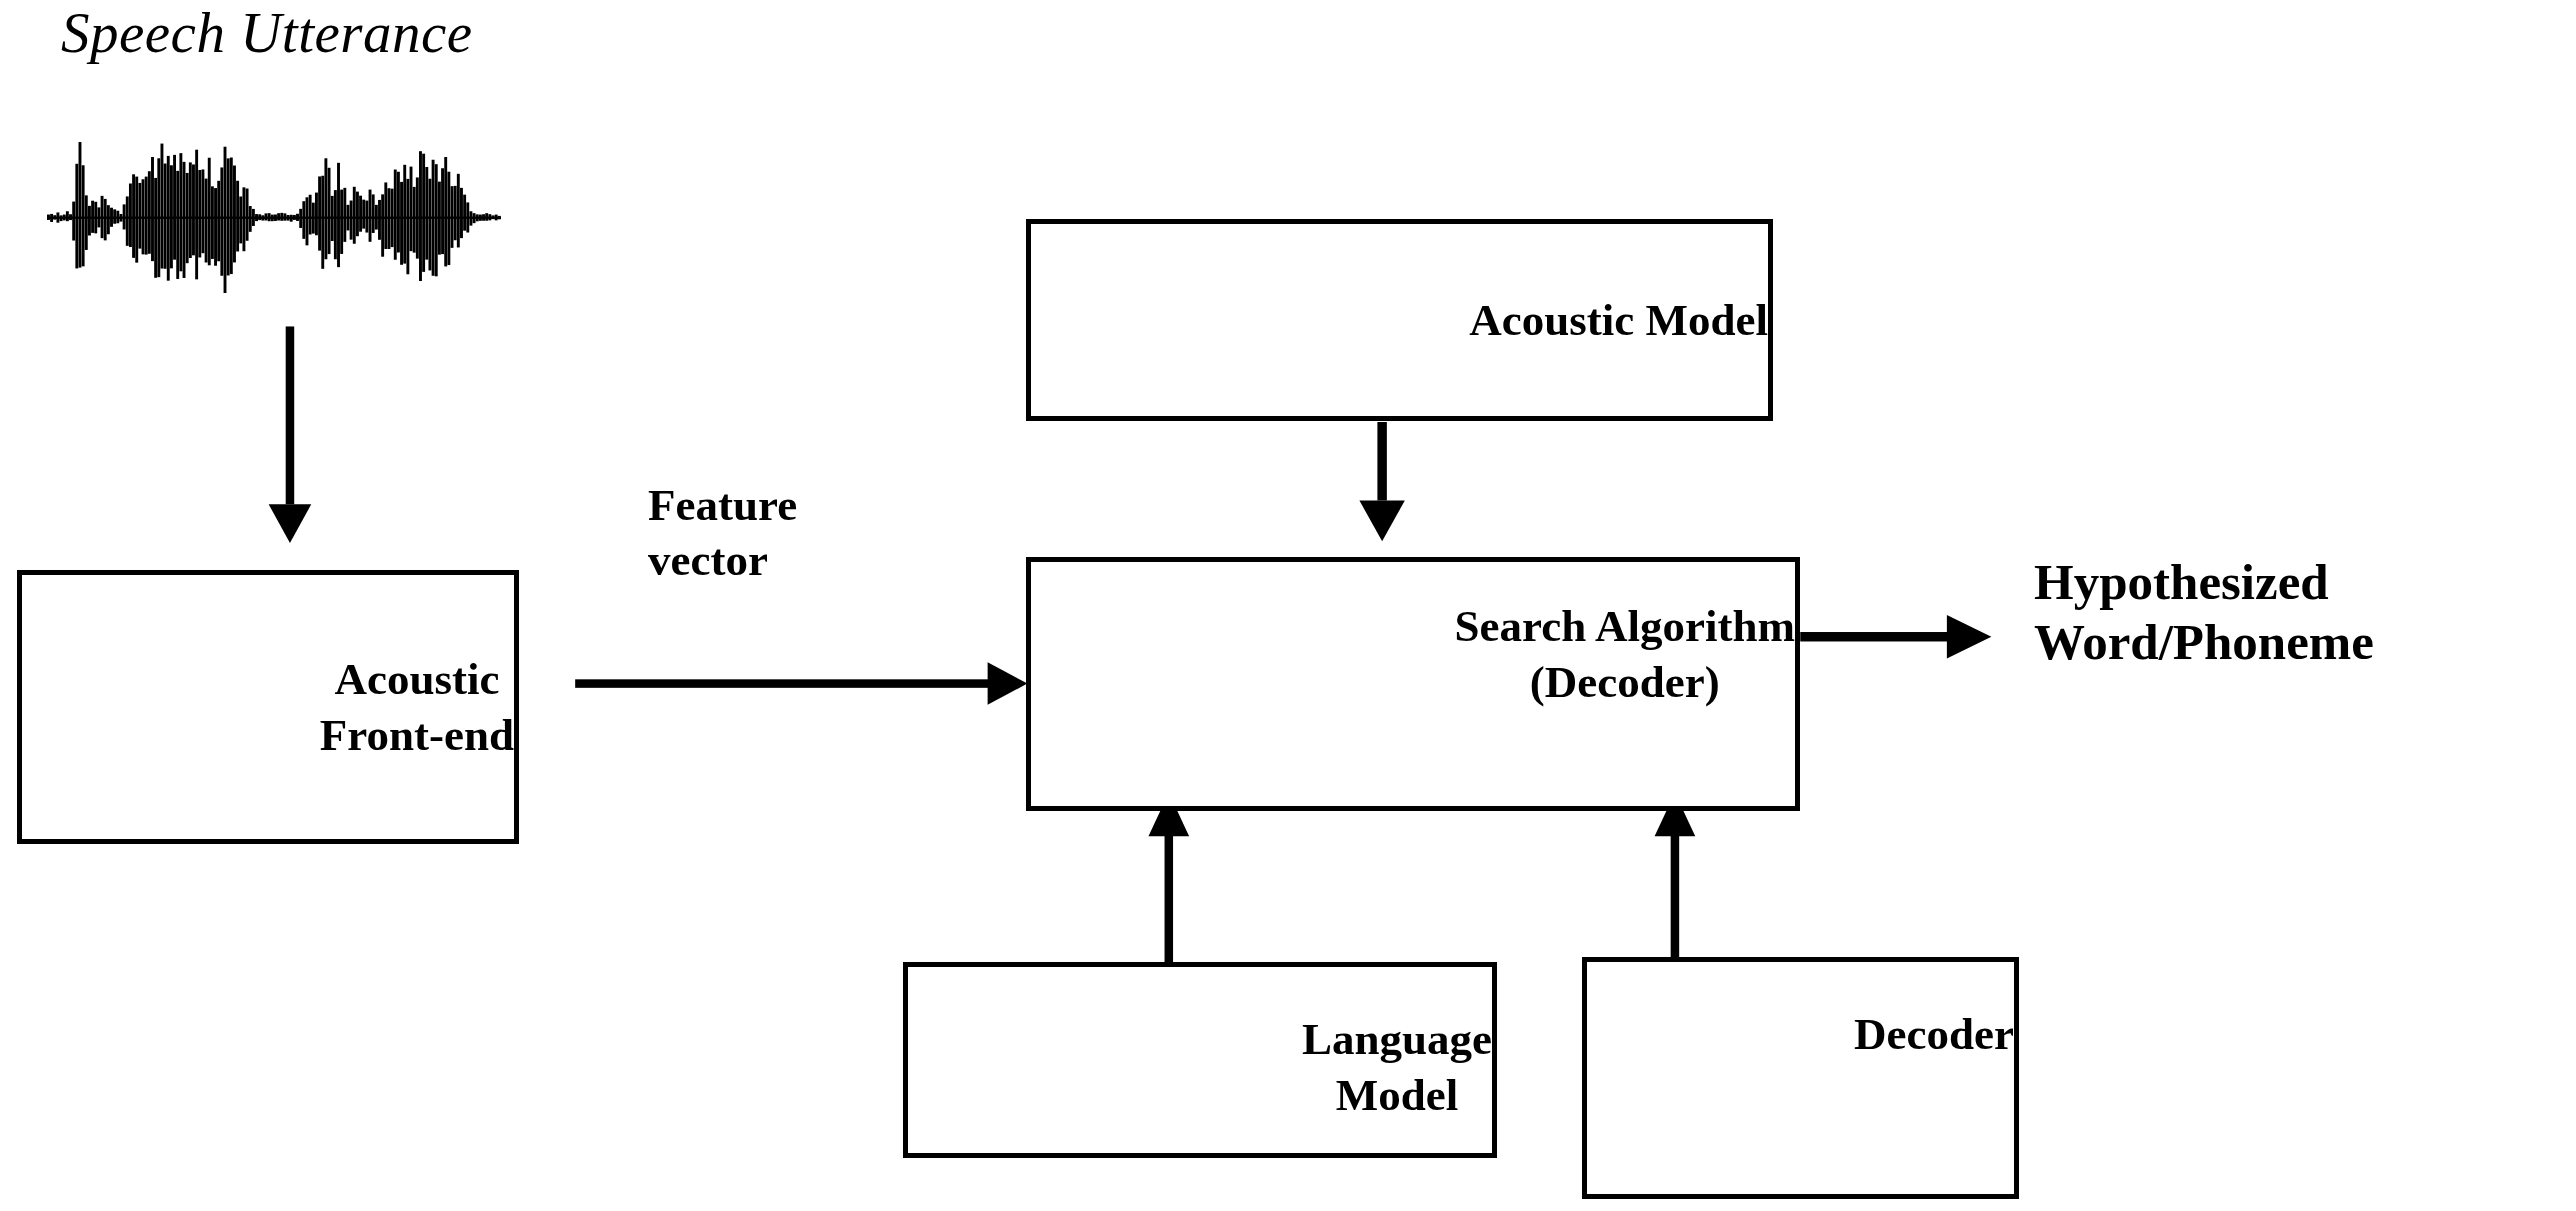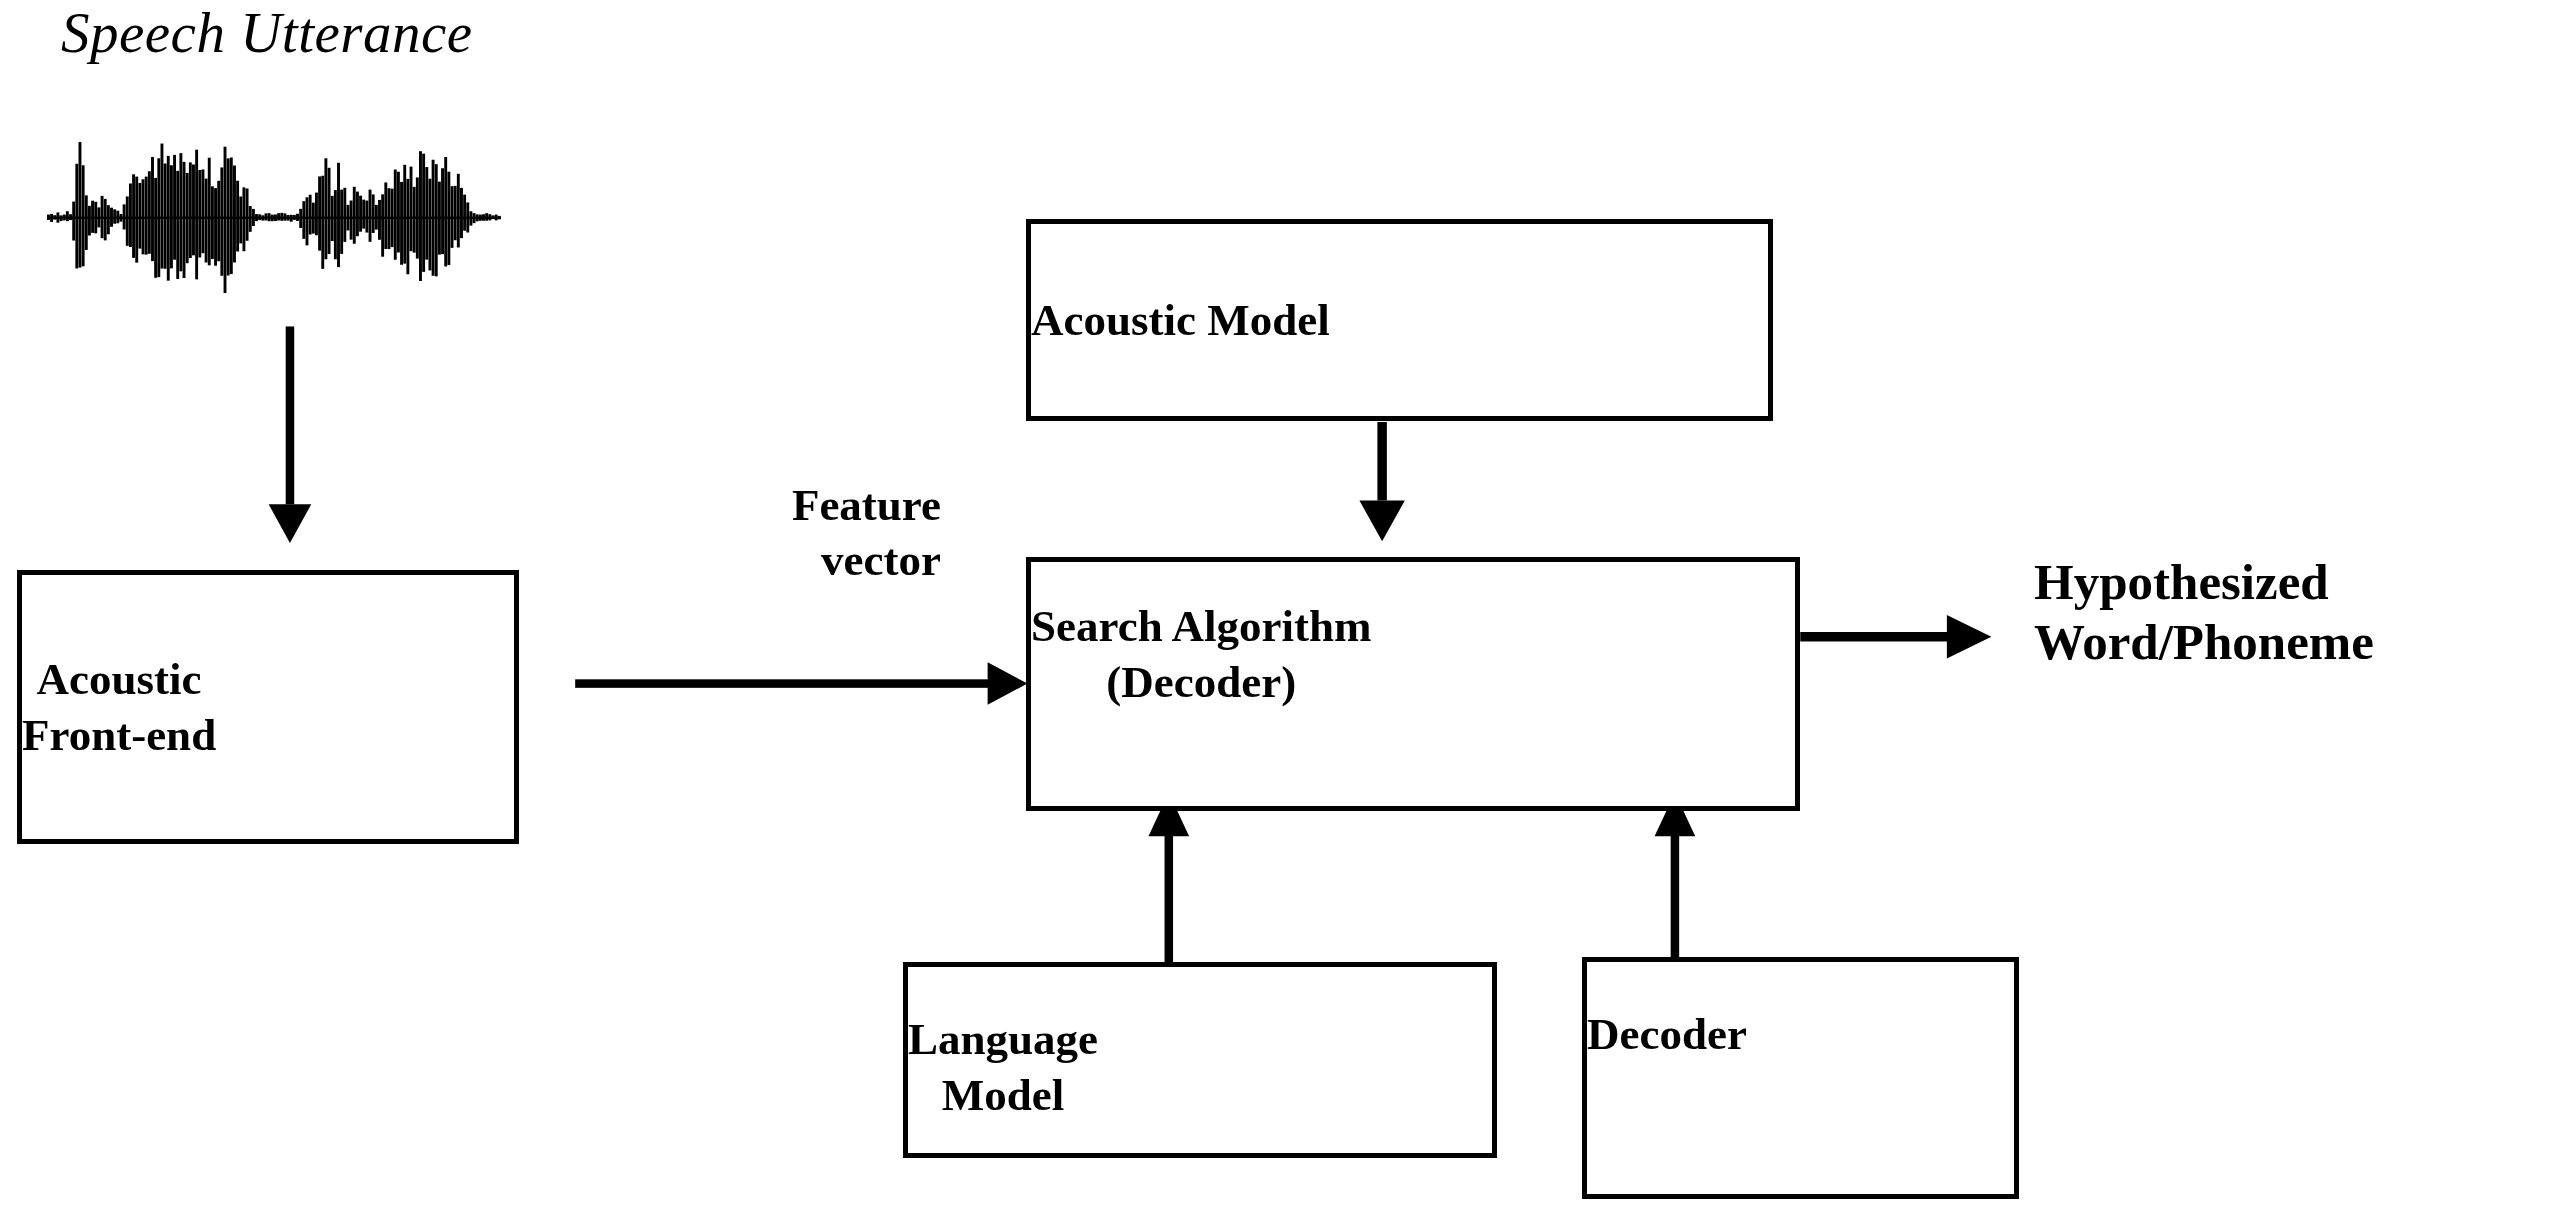--- a/index.html
+++ b/index.html
@@ -46,21 +46,21 @@
     height: 151px;
   }
 
   
   .box {
     box-sizing: border-box;
     border: 5.7px solid #000000;
     background: #ffffff;
     display: flex;
     align-items: center;
-    justify-content: flex-start;
+    justify-content: flex-end;
     text-align: center;
     font-weight: bold;
     font-size: 45px;
     line-height: 1.25;
   }
 
   .box-acoustic-frontend {
     left: 17px;
     top: 570px;
     width: 502px;
@@ -100,21 +100,21 @@
     height: 242px;
     align-items: flex-start;
     padding-top: 44px;
   }
 
   
   .label {
     font-weight: bold;
     font-size: 45px;
     line-height: 1.22;
-    text-align: right;
+    text-align: left;
     white-space: pre-line;
   }
 
   .label-feature-vector {
     left: 648px;
     top: 478px;
     width: 293px;
   }
 
   .label-output {

